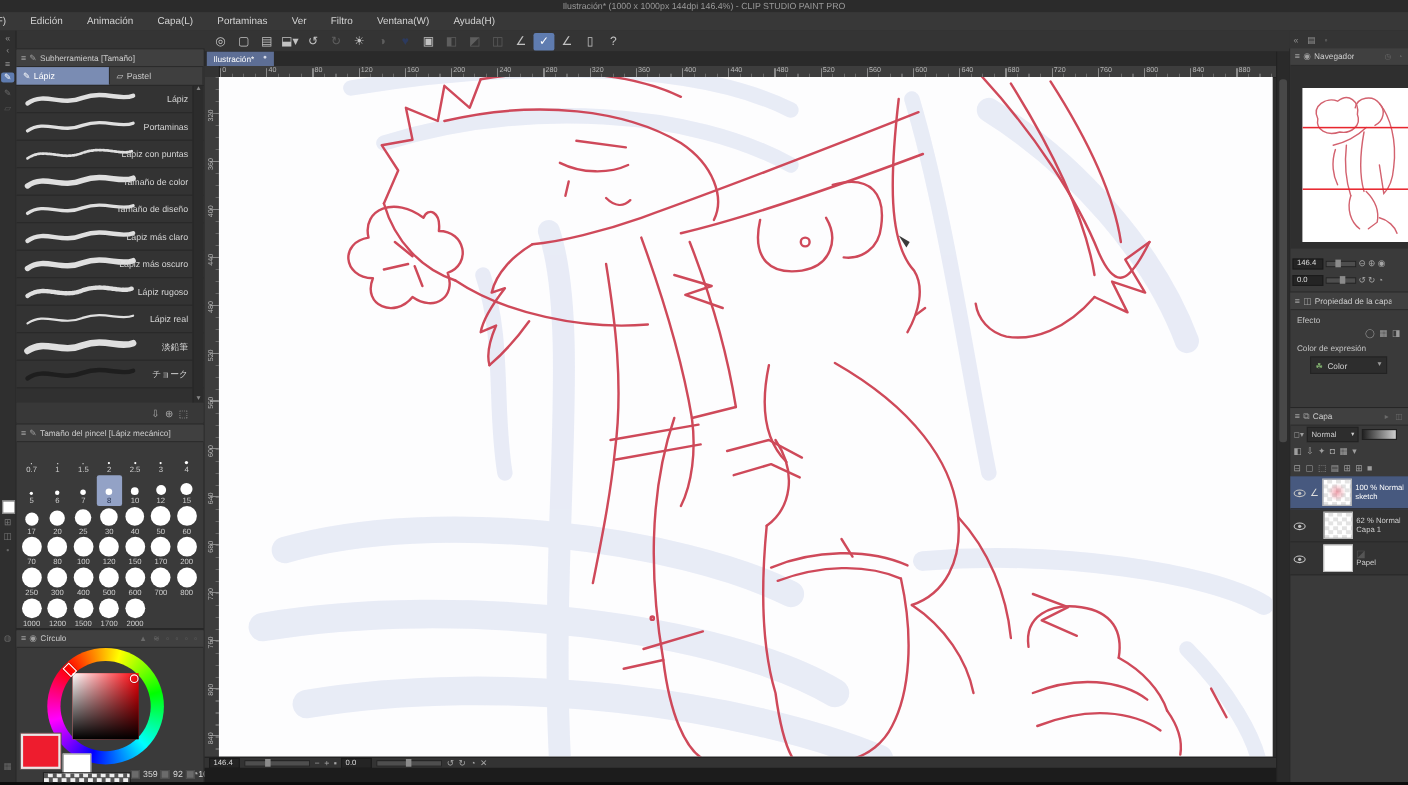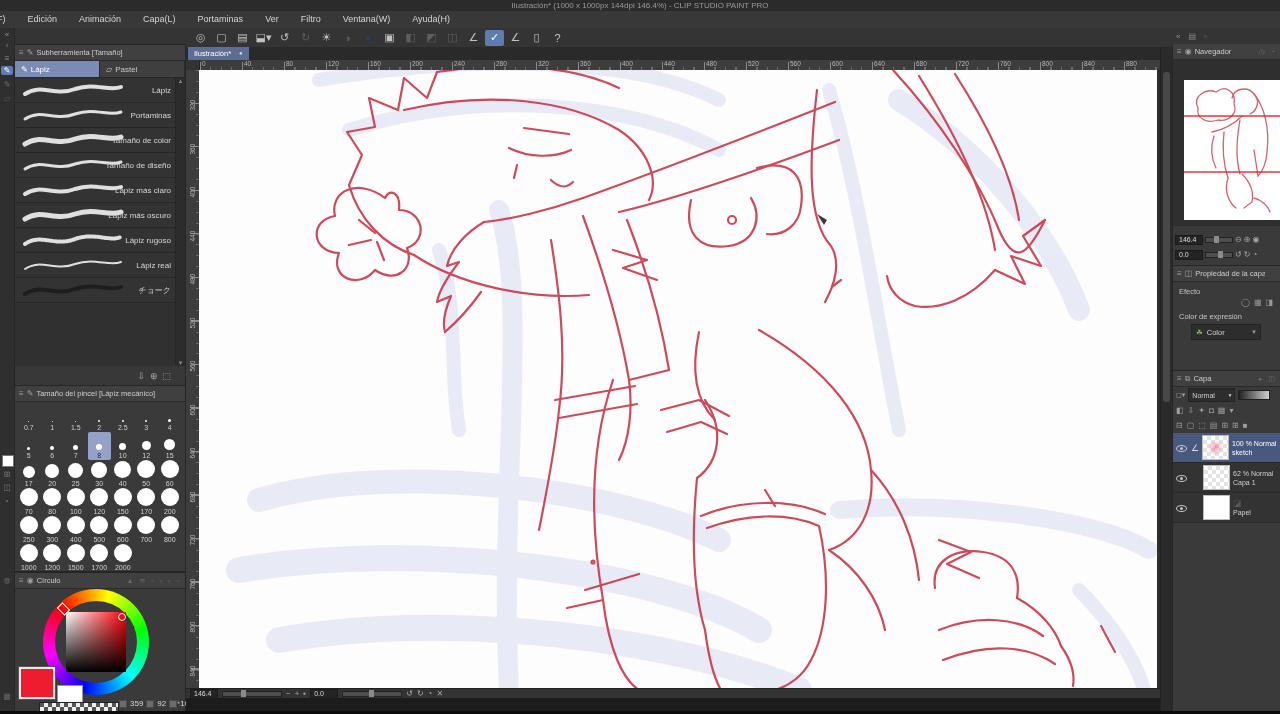--- a/index.html
+++ b/index.html
@@ -229,20 +229,26 @@
           <span class="blabel">Lápiz</span>
         </div>
         <div class="brow">
           <svg width="104" height="18" viewBox="0 0 104 18">
             <path d="M4,13 C20,2 34,16 54,8 C74,1 88,11 100,6" fill="none" stroke="#f2f2f2" stroke-width="3" stroke-linecap="round" opacity="0.9"></path>
           </svg>
           <span class="blabel">Portaminas</span>
         </div>
         <div class="brow">
           <svg width="104" height="18" viewBox="0 0 104 18">
+            <path d="M4,13 C20,2 34,16 54,8 C74,1 88,11 100,6" fill="none" stroke="#f2f2f2" stroke-width="2.5" stroke-linecap="round" stroke-dasharray="2 1.5" opacity="0.9"></path>
+          </svg>
+          <span class="blabel">Lápiz con puntas</span>
+        </div>
+        <div class="brow">
+          <svg width="104" height="18" viewBox="0 0 104 18">
             <path d="M4,13 C20,2 34,16 54,8 C74,1 88,11 100,6" fill="none" stroke="#f2f2f2" stroke-width="5" stroke-linecap="round" opacity="0.9"></path>
           </svg>
           <span class="blabel">Tamaño de color</span>
         </div>
         <div class="brow">
           <svg width="104" height="18" viewBox="0 0 104 18">
             <path d="M4,13 C20,2 34,16 54,8 C74,1 88,11 100,6" fill="none" stroke="#f2f2f2" stroke-width="3" stroke-linecap="round" opacity="0.9"></path>
           </svg>
           <span class="blabel">Tamaño de diseño</span>
         </div>
@@ -262,20 +268,26 @@
           <svg width="104" height="18" viewBox="0 0 104 18">
             <path d="M4,13 C20,2 34,16 54,8 C74,1 88,11 100,6" fill="none" stroke="#f2f2f2" stroke-width="4" stroke-linecap="round" stroke-dasharray="2 1.5" opacity="0.9"></path>
           </svg>
           <span class="blabel">Lápiz rugoso</span>
         </div>
         <div class="brow">
           <svg width="104" height="18" viewBox="0 0 104 18">
             <path d="M4,13 C20,2 34,16 54,8 C74,1 88,11 100,6" fill="none" stroke="#f2f2f2" stroke-width="2" stroke-linecap="round" opacity="0.9"></path>
           </svg>
           <span class="blabel">Lápiz real</span>
+        </div>
+        <div class="brow">
+          <svg width="104" height="18" viewBox="0 0 104 18">
+            <path d="M4,13 C20,2 34,16 54,8 C74,1 88,11 100,6" fill="none" stroke="#f2f2f2" stroke-width="6" stroke-linecap="round" opacity="0.9"></path>
+          </svg>
+          <span class="blabel">淡鉛筆</span>
         </div>
         <div class="brow">
           <svg width="104" height="18" viewBox="0 0 104 18">
             <path d="M4,13 C20,2 34,16 54,8 C74,1 88,11 100,6" fill="none" stroke="#1c1c1c" stroke-width="4" stroke-linecap="round" opacity="0.9"></path>
           </svg>
           <span class="blabel">チョーク</span>
         </div>
         <div id="brushscroll">▲<div style="position:absolute;bottom:0;width:9px">▼</div></div>
       </div>
     <div id="subfoot">

